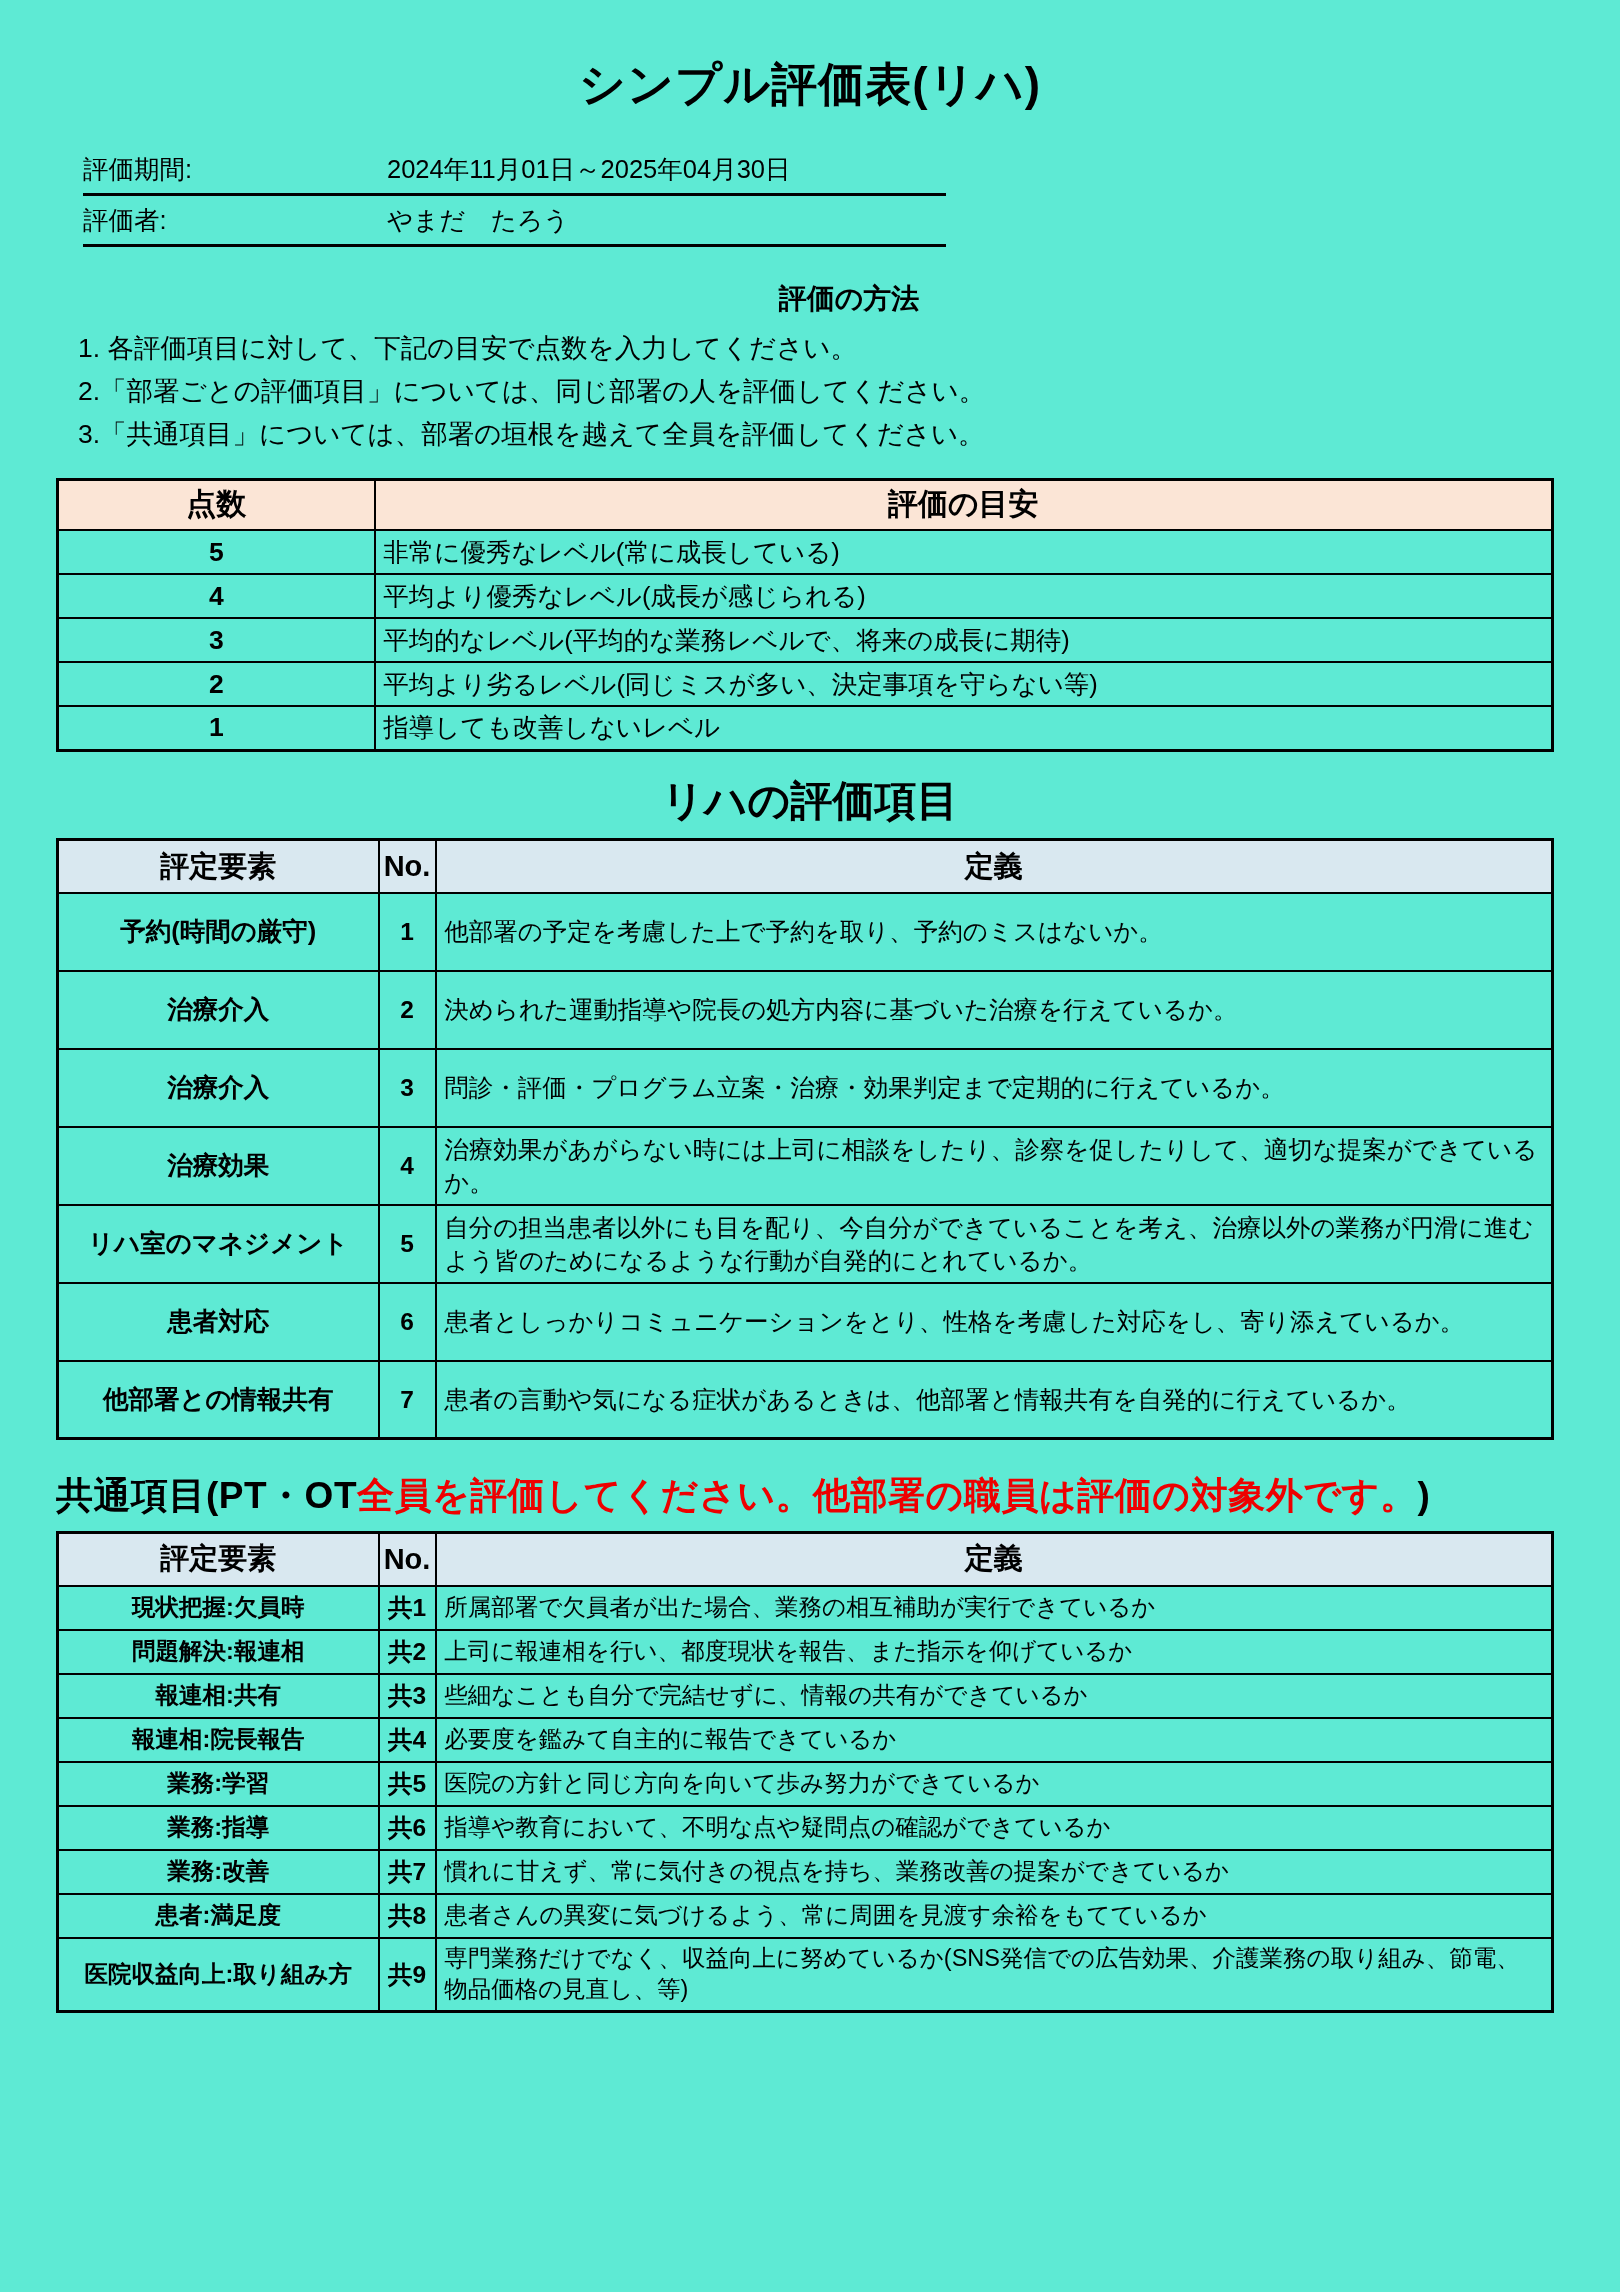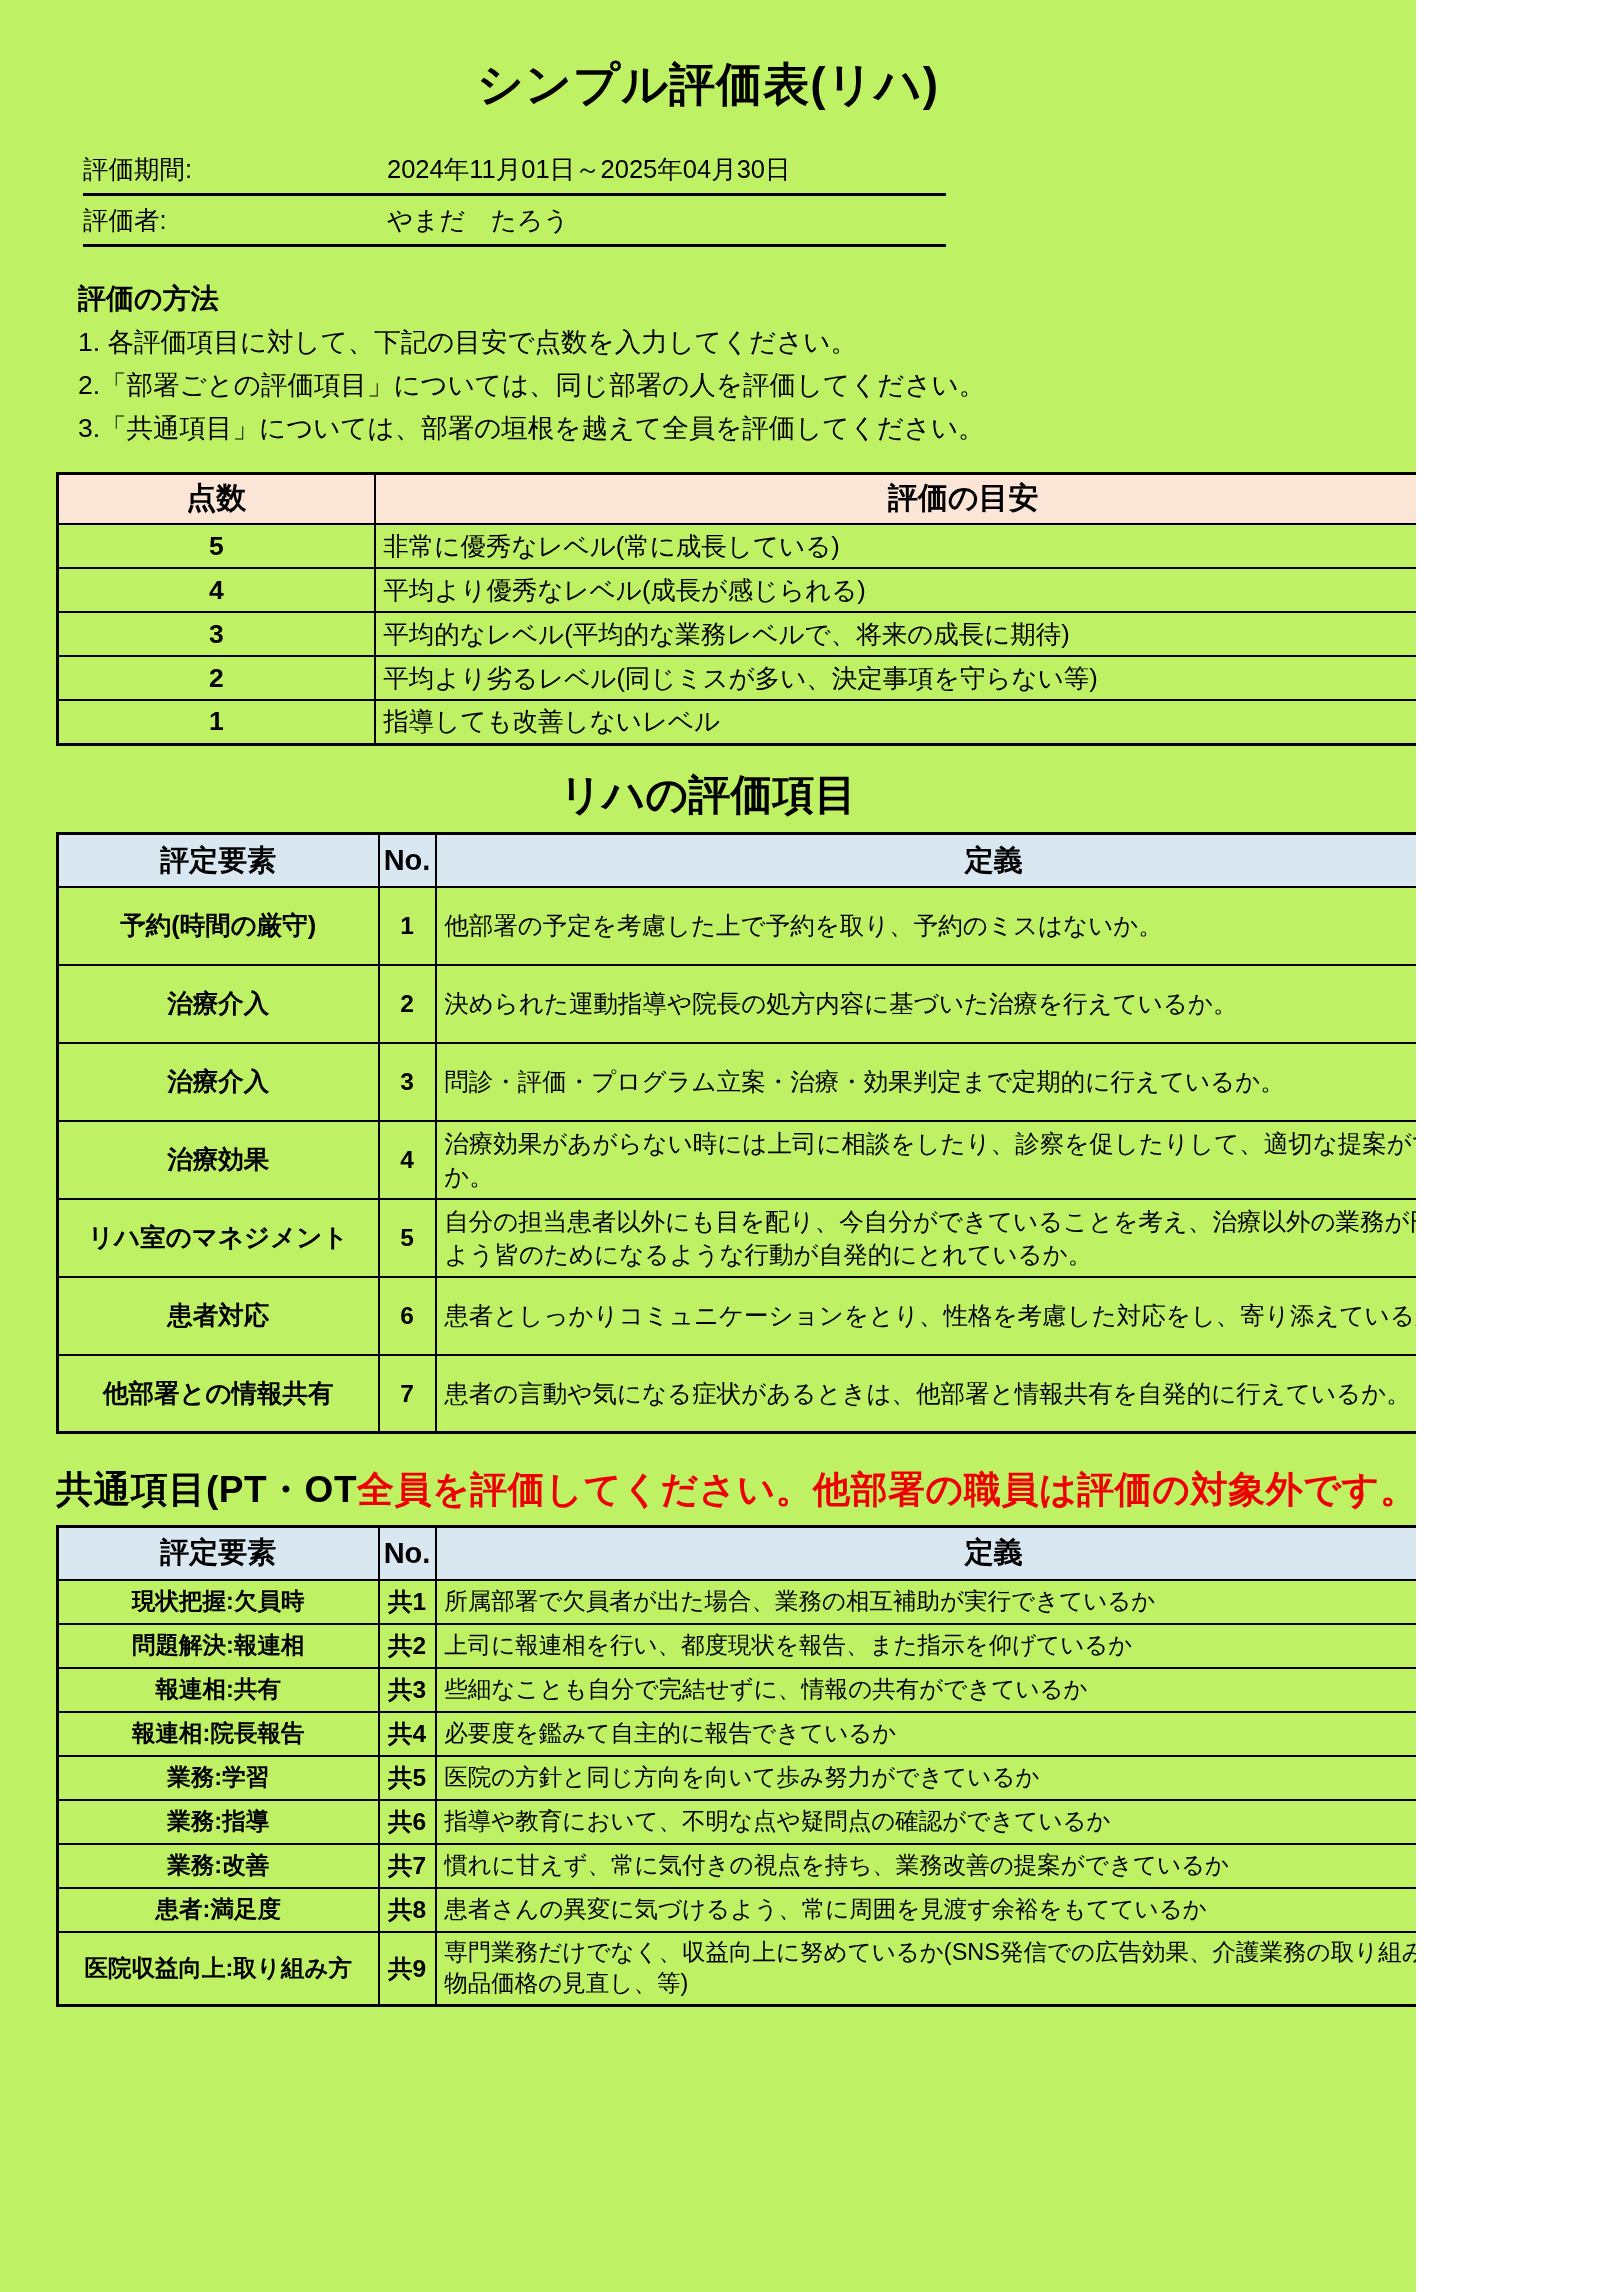--- a/index.html
+++ b/index.html
@@ -3,21 +3,21 @@
 <meta charset="utf-8">
 <style>
   * { box-sizing: border-box; }
   html, body { margin: 0; padding: 0; }
   body {
     width: 1620px; height: 2293px;
     background: #ffffff;
     color: #000;
     font-family: "Liberation Sans", "DejaVu Sans", sans-serif;
   }
-  .page { position: relative; width: 1416px; height: 2293px; overflow: hidden; background: #bef264; }
+  .page { position: relative; width: 1620px; height: 2293px; overflow: hidden; background: #5eead4; }
 
   
   .doc-title {
     padding-top: 54px;
     text-align: center;
     font-size: 46px;
     font-weight: bold;
     letter-spacing: 1px;
   }
 
@@ -27,21 +27,21 @@
     display: flex;
     align-items: center;
     min-height: 51px;
     border-bottom: 3.9px solid #000;
   }
   .field-label { width: 304px; font-size: 25.5px; }
   .field-value { font-size: 25.5px; }
 
   
   .method { margin: 33px 0 0 78px; }
-  .method-heading { font-size: 28px; font-weight: bold; margin-bottom: 3px; }
+  .method-heading { font-size: 28px; font-weight: bold; margin-bottom: 9px; text-align: center; }
   .method-item { font-size: 26.5px; line-height: 43px; }
 
   
   table.tbl {
     border-collapse: collapse;
     table-layout: fixed;
     margin-left: 56px;
     width: 1498px;
     border: 3.9px solid #000;
   }

